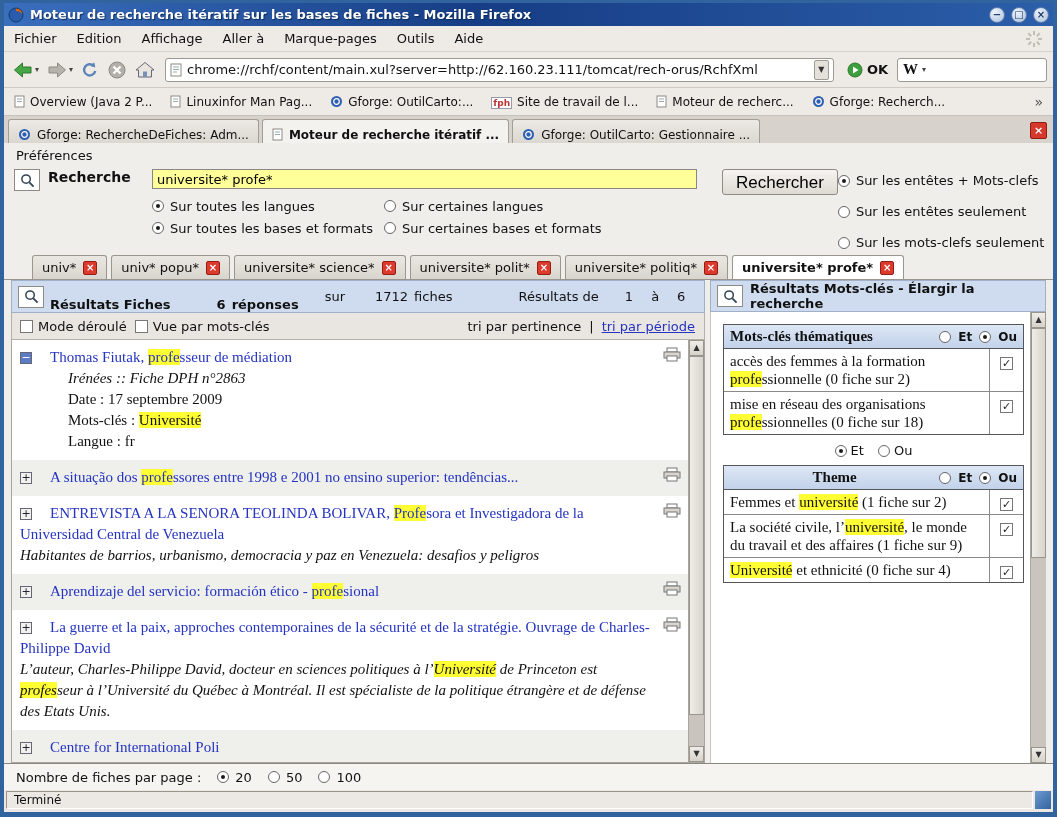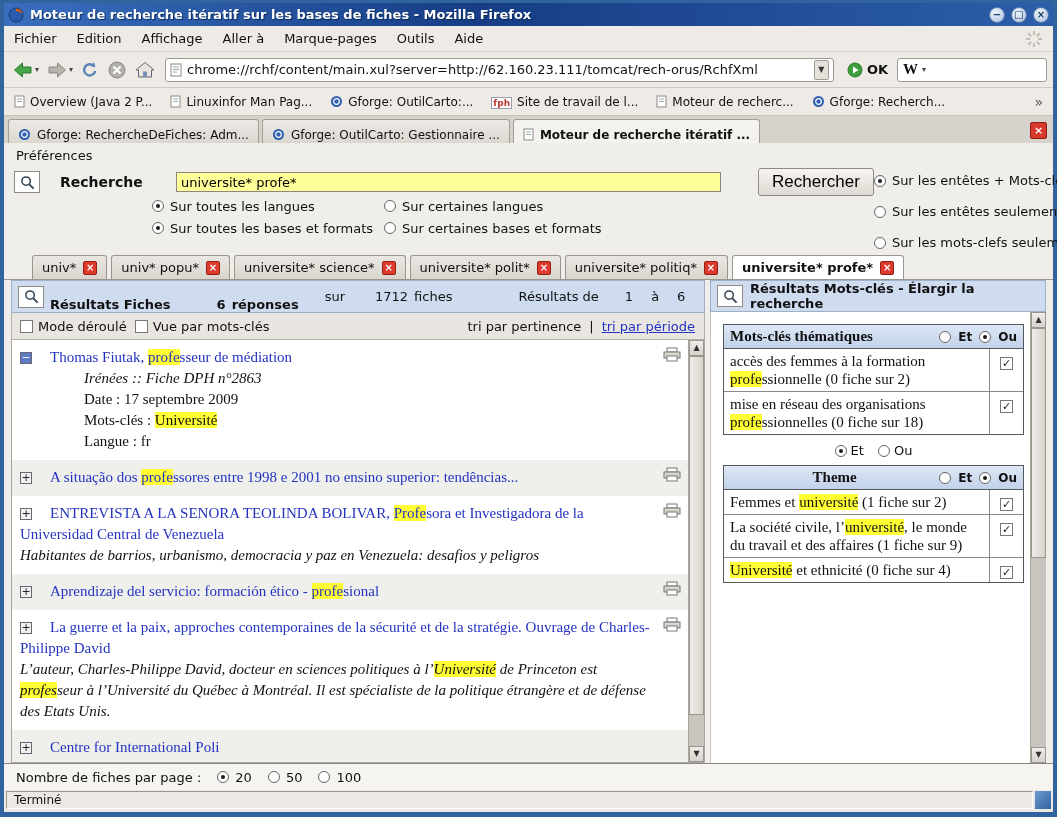--- a/index.html
+++ b/index.html
@@ -55,21 +55,21 @@
   .btab.active { background:#f4f2ef; font-weight:bold; }
   .tabstrip-close { margin-left:auto; margin-bottom:4px; width:17px; height:17px; background:#d6392c; border:1px solid #8d1c12;
                     border-radius:2px; color:#fff; font-size:11px; font-weight:bold; line-height:15px; text-align:center; }
 
   
   .content { flex:1; min-height:0; display:flex; flex-direction:column; background:#f0eeea; }
   .prefs-row { flex:0 0 24px; display:flex; align-items:center; padding:0 12px; }
 
   .search-block { flex:0 0 76px; display:flex; padding:2px 8px 0 10px; }
   .search-left { flex:1; }
-  .search-row1 { display:flex; align-items:center; gap:12px; height:26px; }
+  .search-row1 { display:flex; gap:0; height:26px; }
   .icon-box { width:26px; height:22px; background:#fff; border:1px solid #8f8b84; display:flex; align-items:center;
               justify-content:center; flex:0 0 26px; }
   .search-label { font-weight:bold; font-size:14px; width:92px; margin-left:8px; }
   .search-input { width:545px; height:20px; background:#ffff99; border:1px solid #8a8780; padding:1px 4px;
                   font-size:13px; font-family:"DejaVu Sans",sans-serif; margin-left:12px; }
   .btn { margin-left:25px; background:linear-gradient(#f6f4f1,#dedad3); border:1px solid #8f8b84; border-radius:3px;
          padding:3px 13px; font-size:17px; font-family:Liberation Sans, sans-serif; }
   .search-row2 { display:flex; align-items:center; height:22px; margin-left:138px; }
   .search-row2 .radio-item:first-child { width:232px; }
   .search-right { width:224px; padding-top:4px; display:flex; flex-direction:column; gap:16px; }
@@ -110,21 +110,21 @@
   .result.alt { background:#efefec; }
   .twisty { display:inline-block; width:12px; height:12px; border:1px solid #667; font-size:11px; line-height:10px;
             text-align:center; vertical-align:1px; margin-right:18px; font-family:"DejaVu Sans",sans-serif; }
   .twisty.open { background:#5b7bc4; color:#fff; }
   .twisty.open::before { content:"−"; }
   .twisty.plus { background:#f2f1ee; color:#223; }
   .twisty.plus::before { content:"+"; }
   .r-title { color:#2433c0; cursor:pointer; }
   .r-title .hl { color:#2433c0; }
   .printer { position:absolute; top:7px; right:7px; }
-  .r-meta { margin-left:64px; }
+  .r-meta { margin-left:48px; }
   .r-source { font-style:italic; }
   .r-meta b { font-weight:normal; }
   .r-sub { font-style:italic; }
   .hl { background:#ffff33; }
 
   
   .vscroll { width:16px; flex:0 0 16px; background:#dcd8d2; border-left:1px solid #aaa69e; display:flex; flex-direction:column; }
   .scroll-btn { height:16px; flex:0 0 16px; background:linear-gradient(#efede9,#d6d2cb); border:1px solid #9a968e;
                 font-size:8px; line-height:14px; text-align:center; color:#333; }
   .scroll-track { flex:1; position:relative; background:#c9c5be; }
@@ -317,38 +317,38 @@
   <div class="tabstrip">
     <span class="btab">
       <span>
           <svg width="13" height="13" viewBox="0 0 13 13">
             <circle cx="6.5" cy="6.5" r="5.5" fill="#2f5fb0"></circle>
             <circle cx="6.5" cy="6.5" r="2.8" fill="none" stroke="#fff" stroke-width="1.2"></circle>
           </svg>
         </span>
       <span>Gforge: RechercheDeFiches: Adm...</span>
     </span>
-    <span class="btab">
-      <span>
-          <svg width="13" height="13" viewBox="0 0 13 13">
-            <circle cx="6.5" cy="6.5" r="5.5" fill="#2f5fb0"></circle>
-            <circle cx="6.5" cy="6.5" r="2.8" fill="none" stroke="#fff" stroke-width="1.2"></circle>
-          </svg>
-        </span>
-      <span>Gforge: OutilCarto: Gestionnaire ...</span>
-    </span>
     <span class="btab active">
       <span>
           <svg width="11" height="13" viewBox="0 0 11 13">
             <rect x="1" y="1" width="9" height="11" fill="#fff" stroke="#8d8a83"></rect>
             <line x1="3" y1="4" x2="8" y2="4" stroke="#9aa"></line>
             <line x1="3" y1="6.5" x2="8" y2="6.5" stroke="#9aa"></line>
           </svg>
         </span>
       <span>Moteur de recherche itératif ...</span>
+    </span>
+    <span class="btab">
+      <span>
+          <svg width="13" height="13" viewBox="0 0 13 13">
+            <circle cx="6.5" cy="6.5" r="5.5" fill="#2f5fb0"></circle>
+            <circle cx="6.5" cy="6.5" r="2.8" fill="none" stroke="#fff" stroke-width="1.2"></circle>
+          </svg>
+        </span>
+      <span>Gforge: OutilCarto: Gestionnaire ...</span>
     </span>
     <span class="tabstrip-close">×</span>
   </div>
 
   <div class="content">
 
     <div class="prefs-row">
       <span>Préférences</span>
     </div>
 

